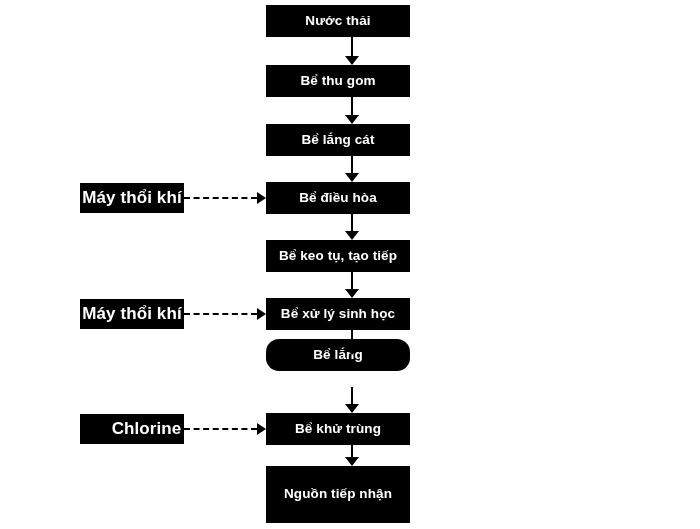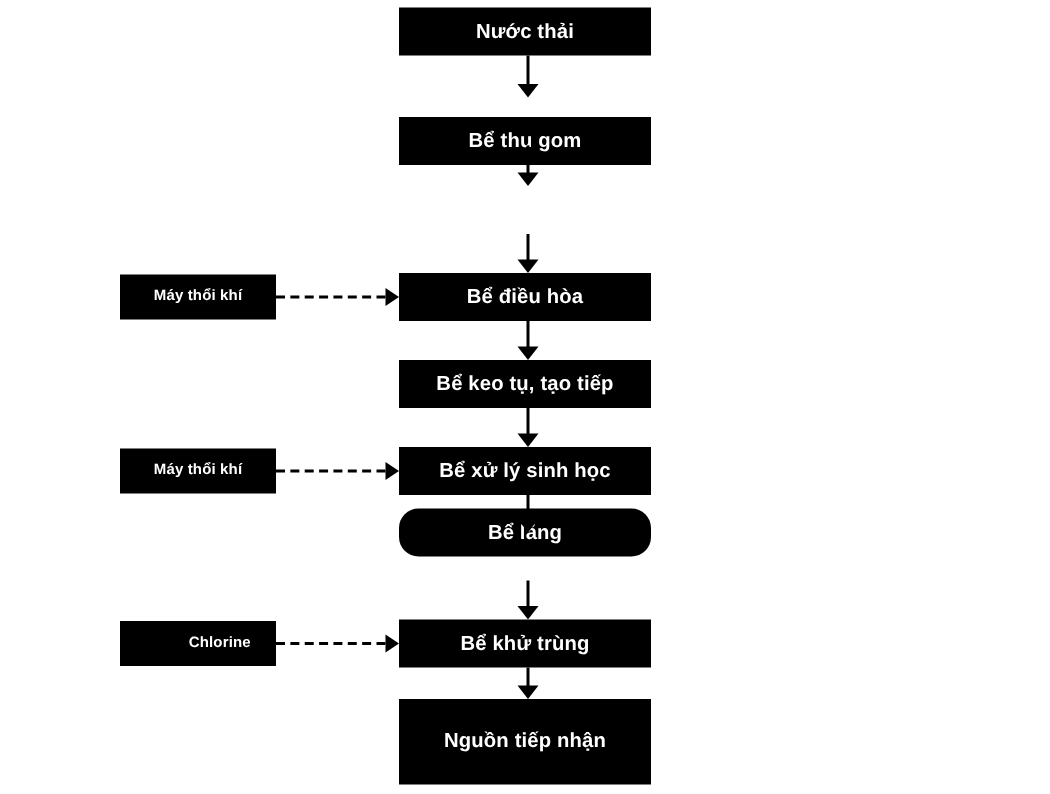--- a/index.html
+++ b/index.html
@@ -28,33 +28,33 @@
     line-height: 1.25;
     letter-spacing: 0.1px;
     box-sizing: border-box;
   }
   .node .line {
     display: block;
     white-space: nowrap;
   }
   .main-node {
     left: 266px;
-    width: 168px;
+    width: 144px;
     height: 32px;
     font-size: 13.5px;
   }
   .main-node.tall {
     height: 57px;
     font-size: 13.5px;
   }
   .side-node {
     left: 80px;
     width: 104px;
     height: 30px;
-    font-size: 10px;
+    font-size: 17px;
   }
   
   .vconn {
     position: absolute;
     left: 351px;
     width: 2px;
     background: #000000;
   }
   .varrow {
     position: absolute;
@@ -82,24 +82,27 @@
 </style>
 </head>
 <body>
 
 <div id="stage">
 
   <div class="node main-node" style="top:5px;">
     <span class="line">Nước thải</span>
   </div>
 
-  <div class="node main-node" style="top:78px;justify-content:center;">
+  <div class="node main-node" style="top:65px;justify-content:center;">
     <span class="line">Bể thu gom</span>
   </div>
 
+  <div class="node main-node" style="top:124px;">
+    <span class="line">Bể lắng cát</span>
+  </div>
 
   <div class="node main-node" style="top:182px;">
     <span class="line">Bể điều hòa</span>
   </div>
 
   <div class="node main-node" style="top:240px;">
     <span class="line">Bể keo tụ, tạo tiếp</span>
   </div>
 
   <div class="node main-node" style="top:298px;justify-content:center;">

